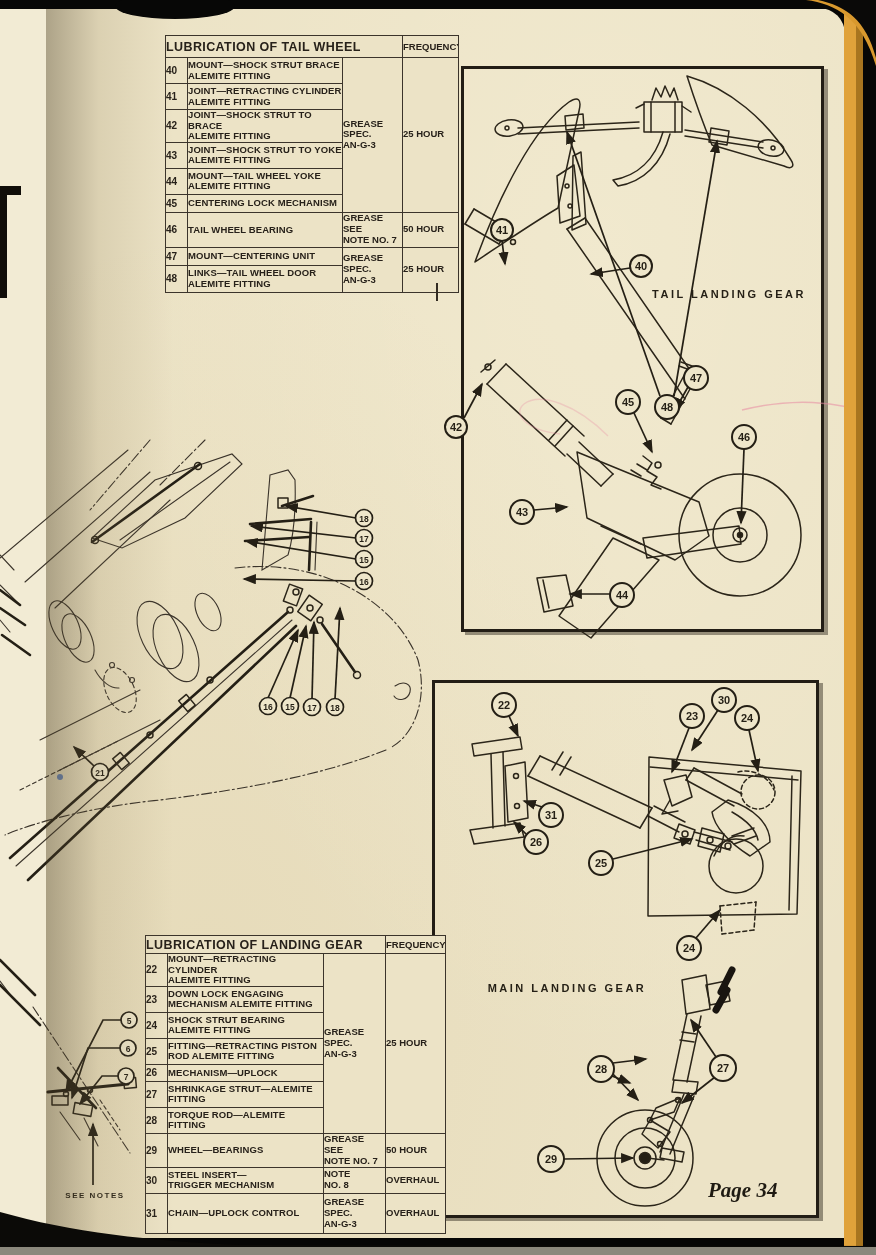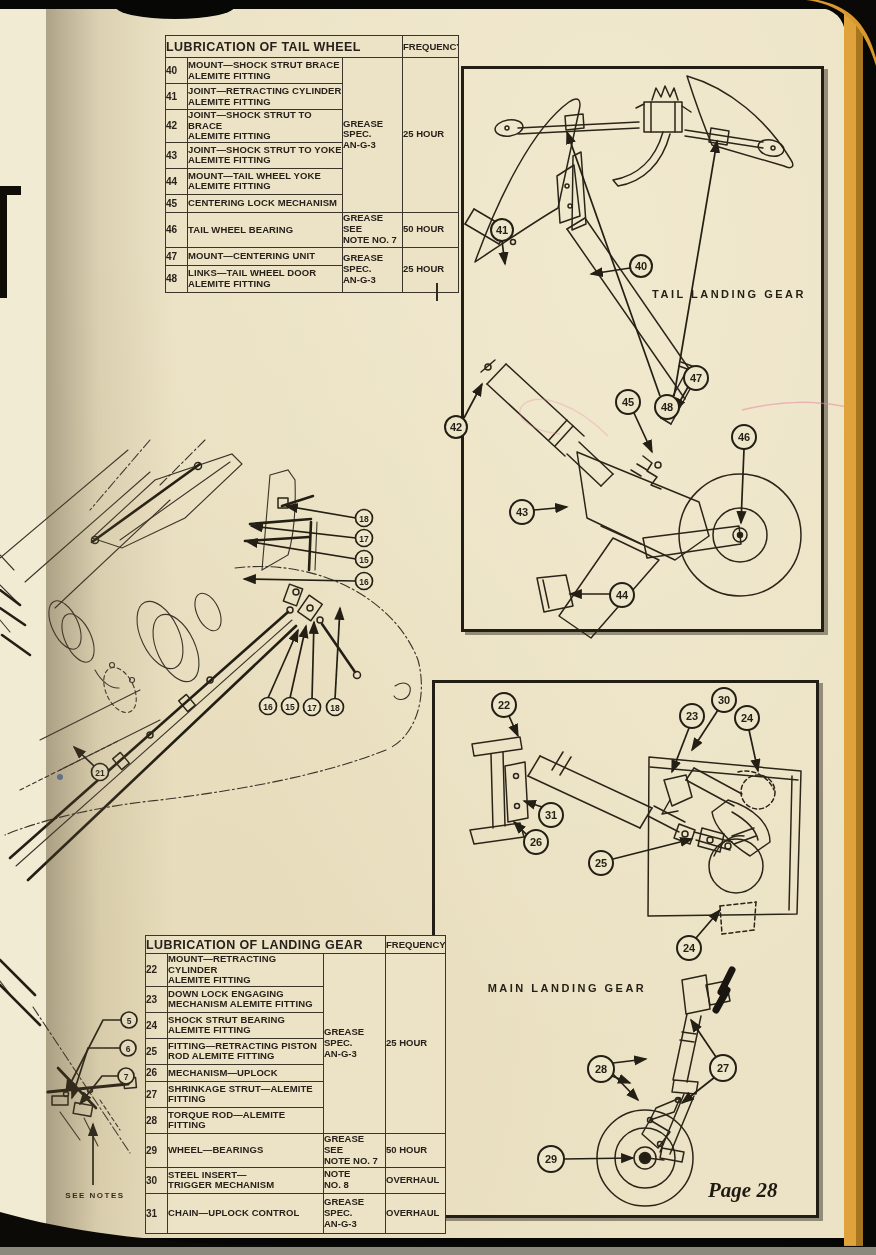--- a/index.html
+++ b/index.html
@@ -634,21 +634,21 @@
       <td class="num">31</td>
       <td class="desc">CHAIN—UPLOCK CONTROL</td>
       <td class="mid">GREASE
 SPEC.
 AN-G-3</td>
       <td class="mid">OVERHAUL</td>
     </tr>
   </tbody>
     </table>
 
-  <div class="pageno">Page 28</div>
+  <div class="pageno">Page 34</div>
 
   <div class="gutter"></div>
 
   <svg class="overlay" width="876" height="1255" viewBox="0 0 876 1255">
     <path d="M 742,410 C 790,398 838,400 876,416" stroke="#e889a2" stroke-width="1.6" fill="none" opacity=".55"></path>
     <path d="M 608,436 C 576,404 540,392 524,404 C 512,414 526,430 560,434" stroke="#e889a2" stroke-width="1.4" fill="none" opacity=".3"></path>
     <rect x="0" y="0" width="876" height="9" fill="#070706"></rect>
     <ellipse cx="175" cy="6" rx="60" ry="13" fill="#070706"></ellipse>
     <rect x="844" y="0" width="13" height="1250" fill="#e0a23a"></rect>
     <rect x="856" y="0" width="9" height="1250" fill="#a8751f"></rect>

